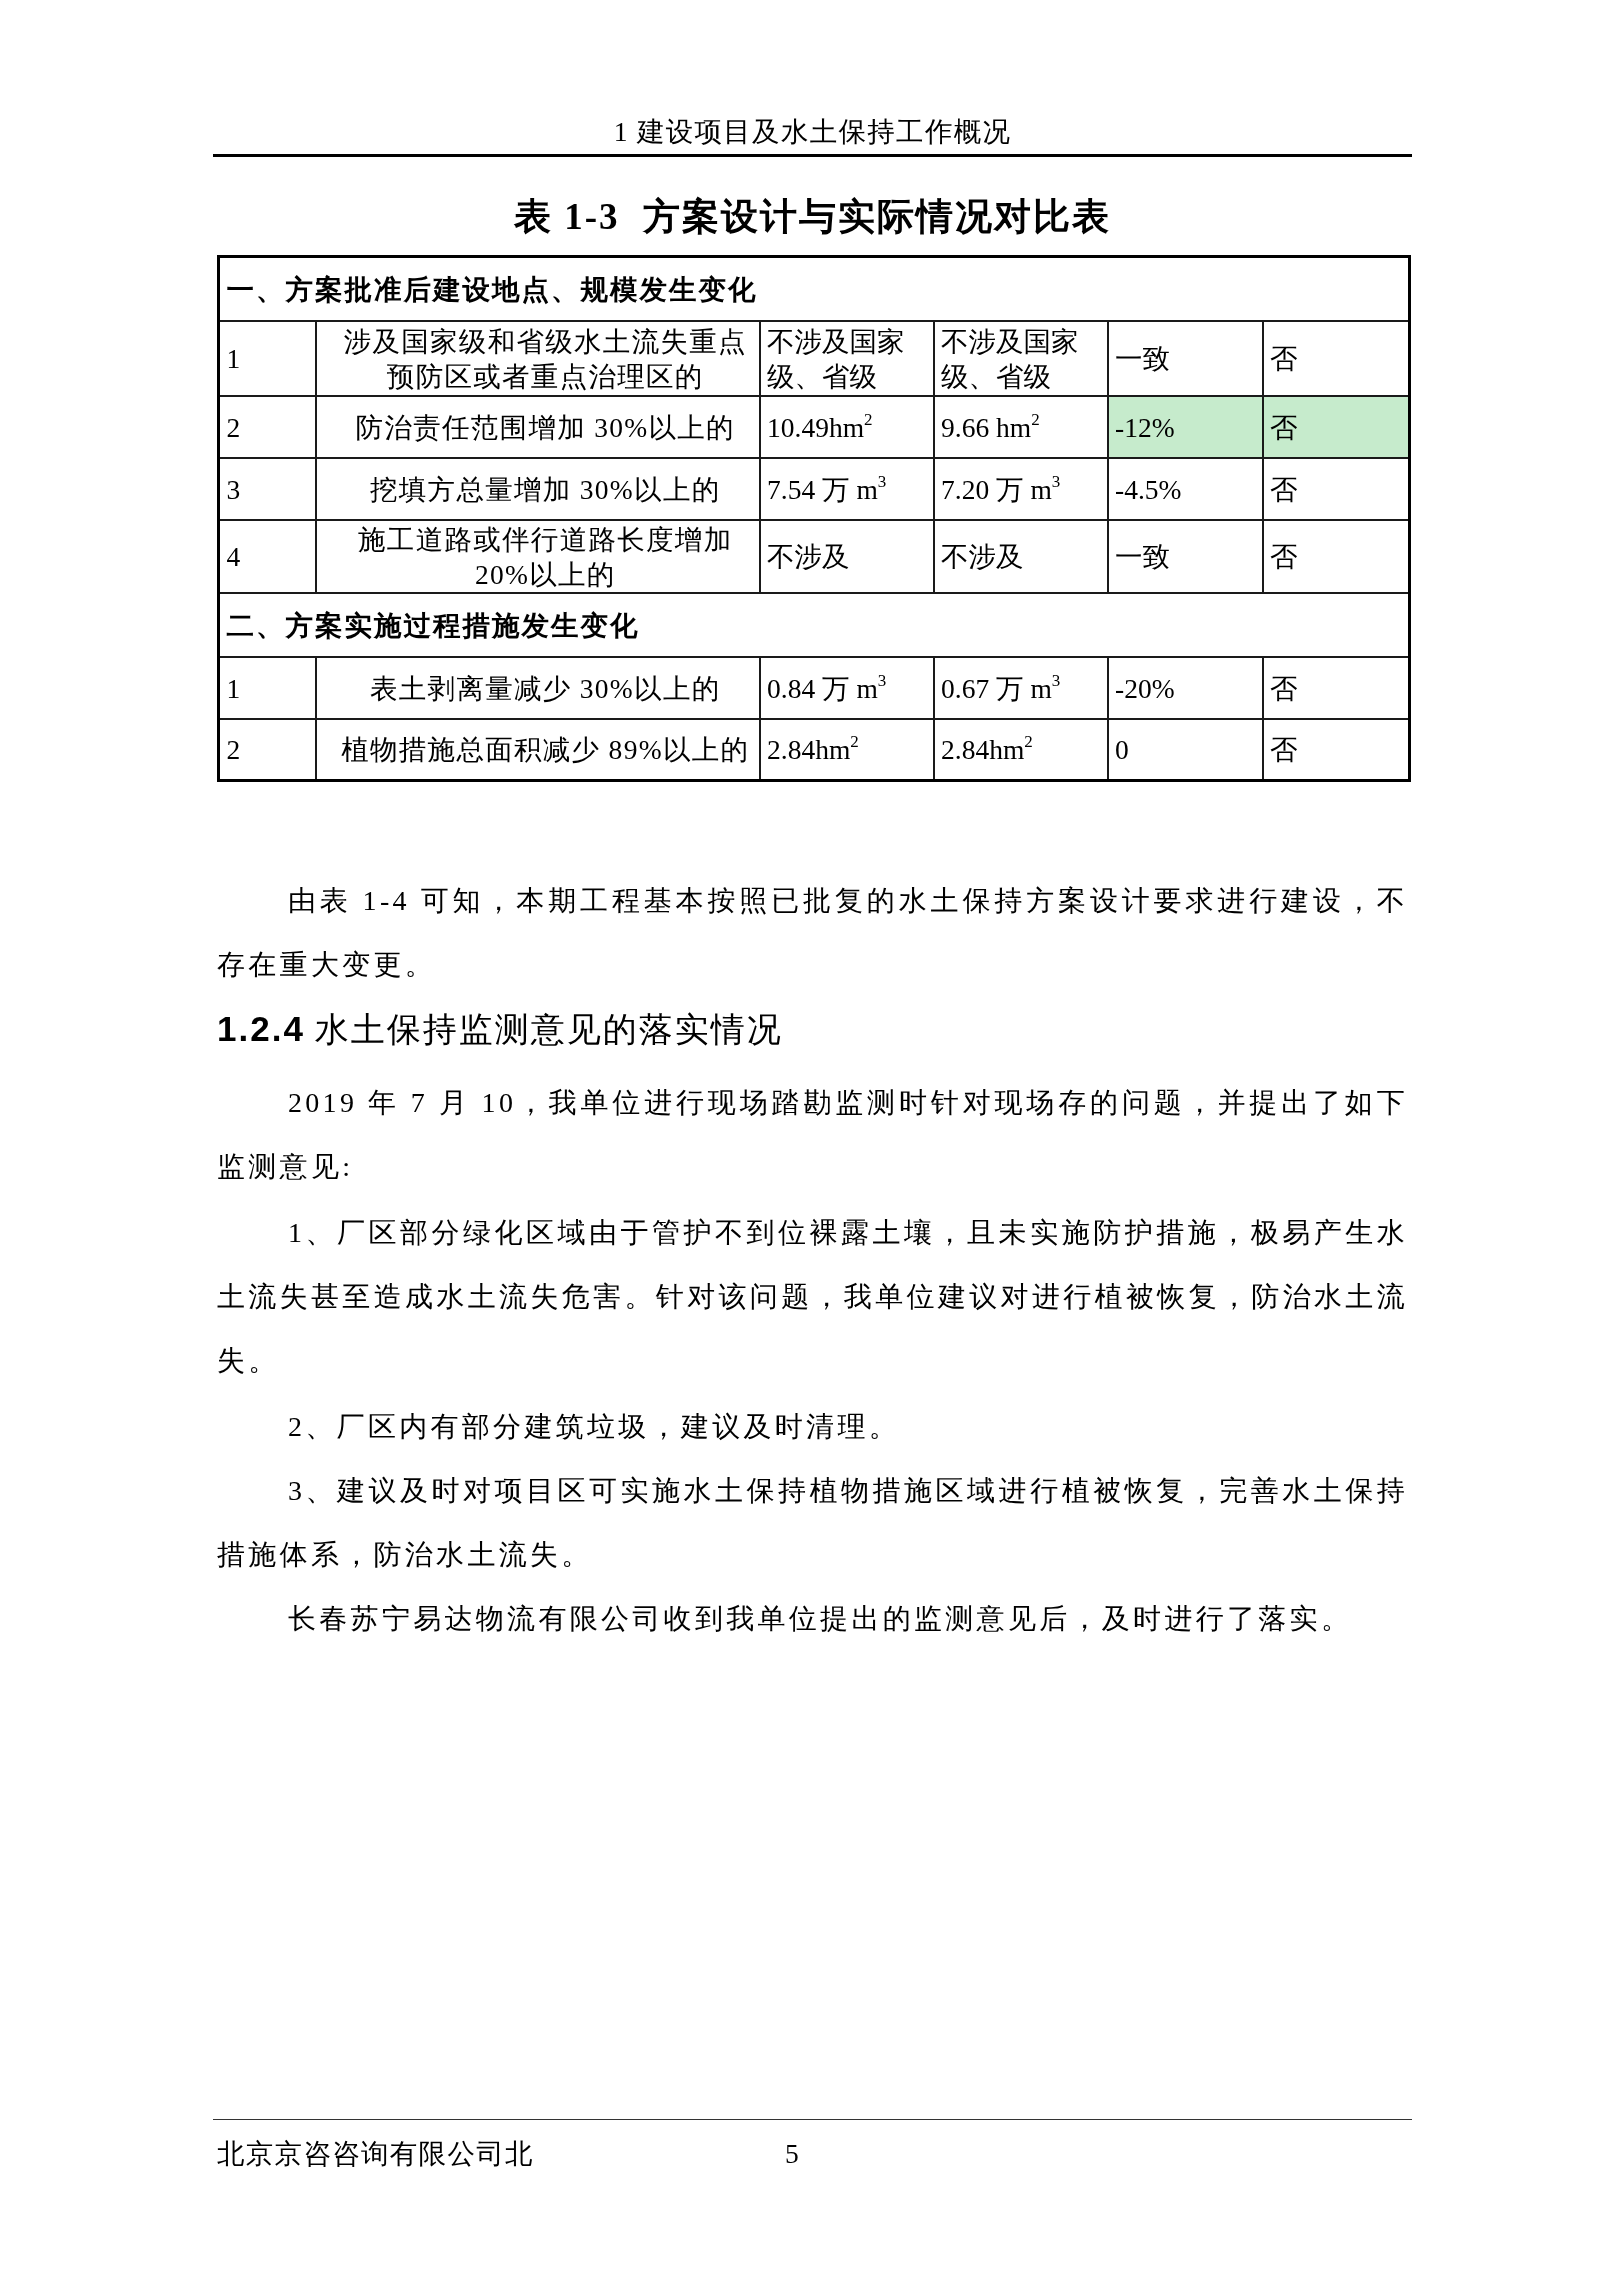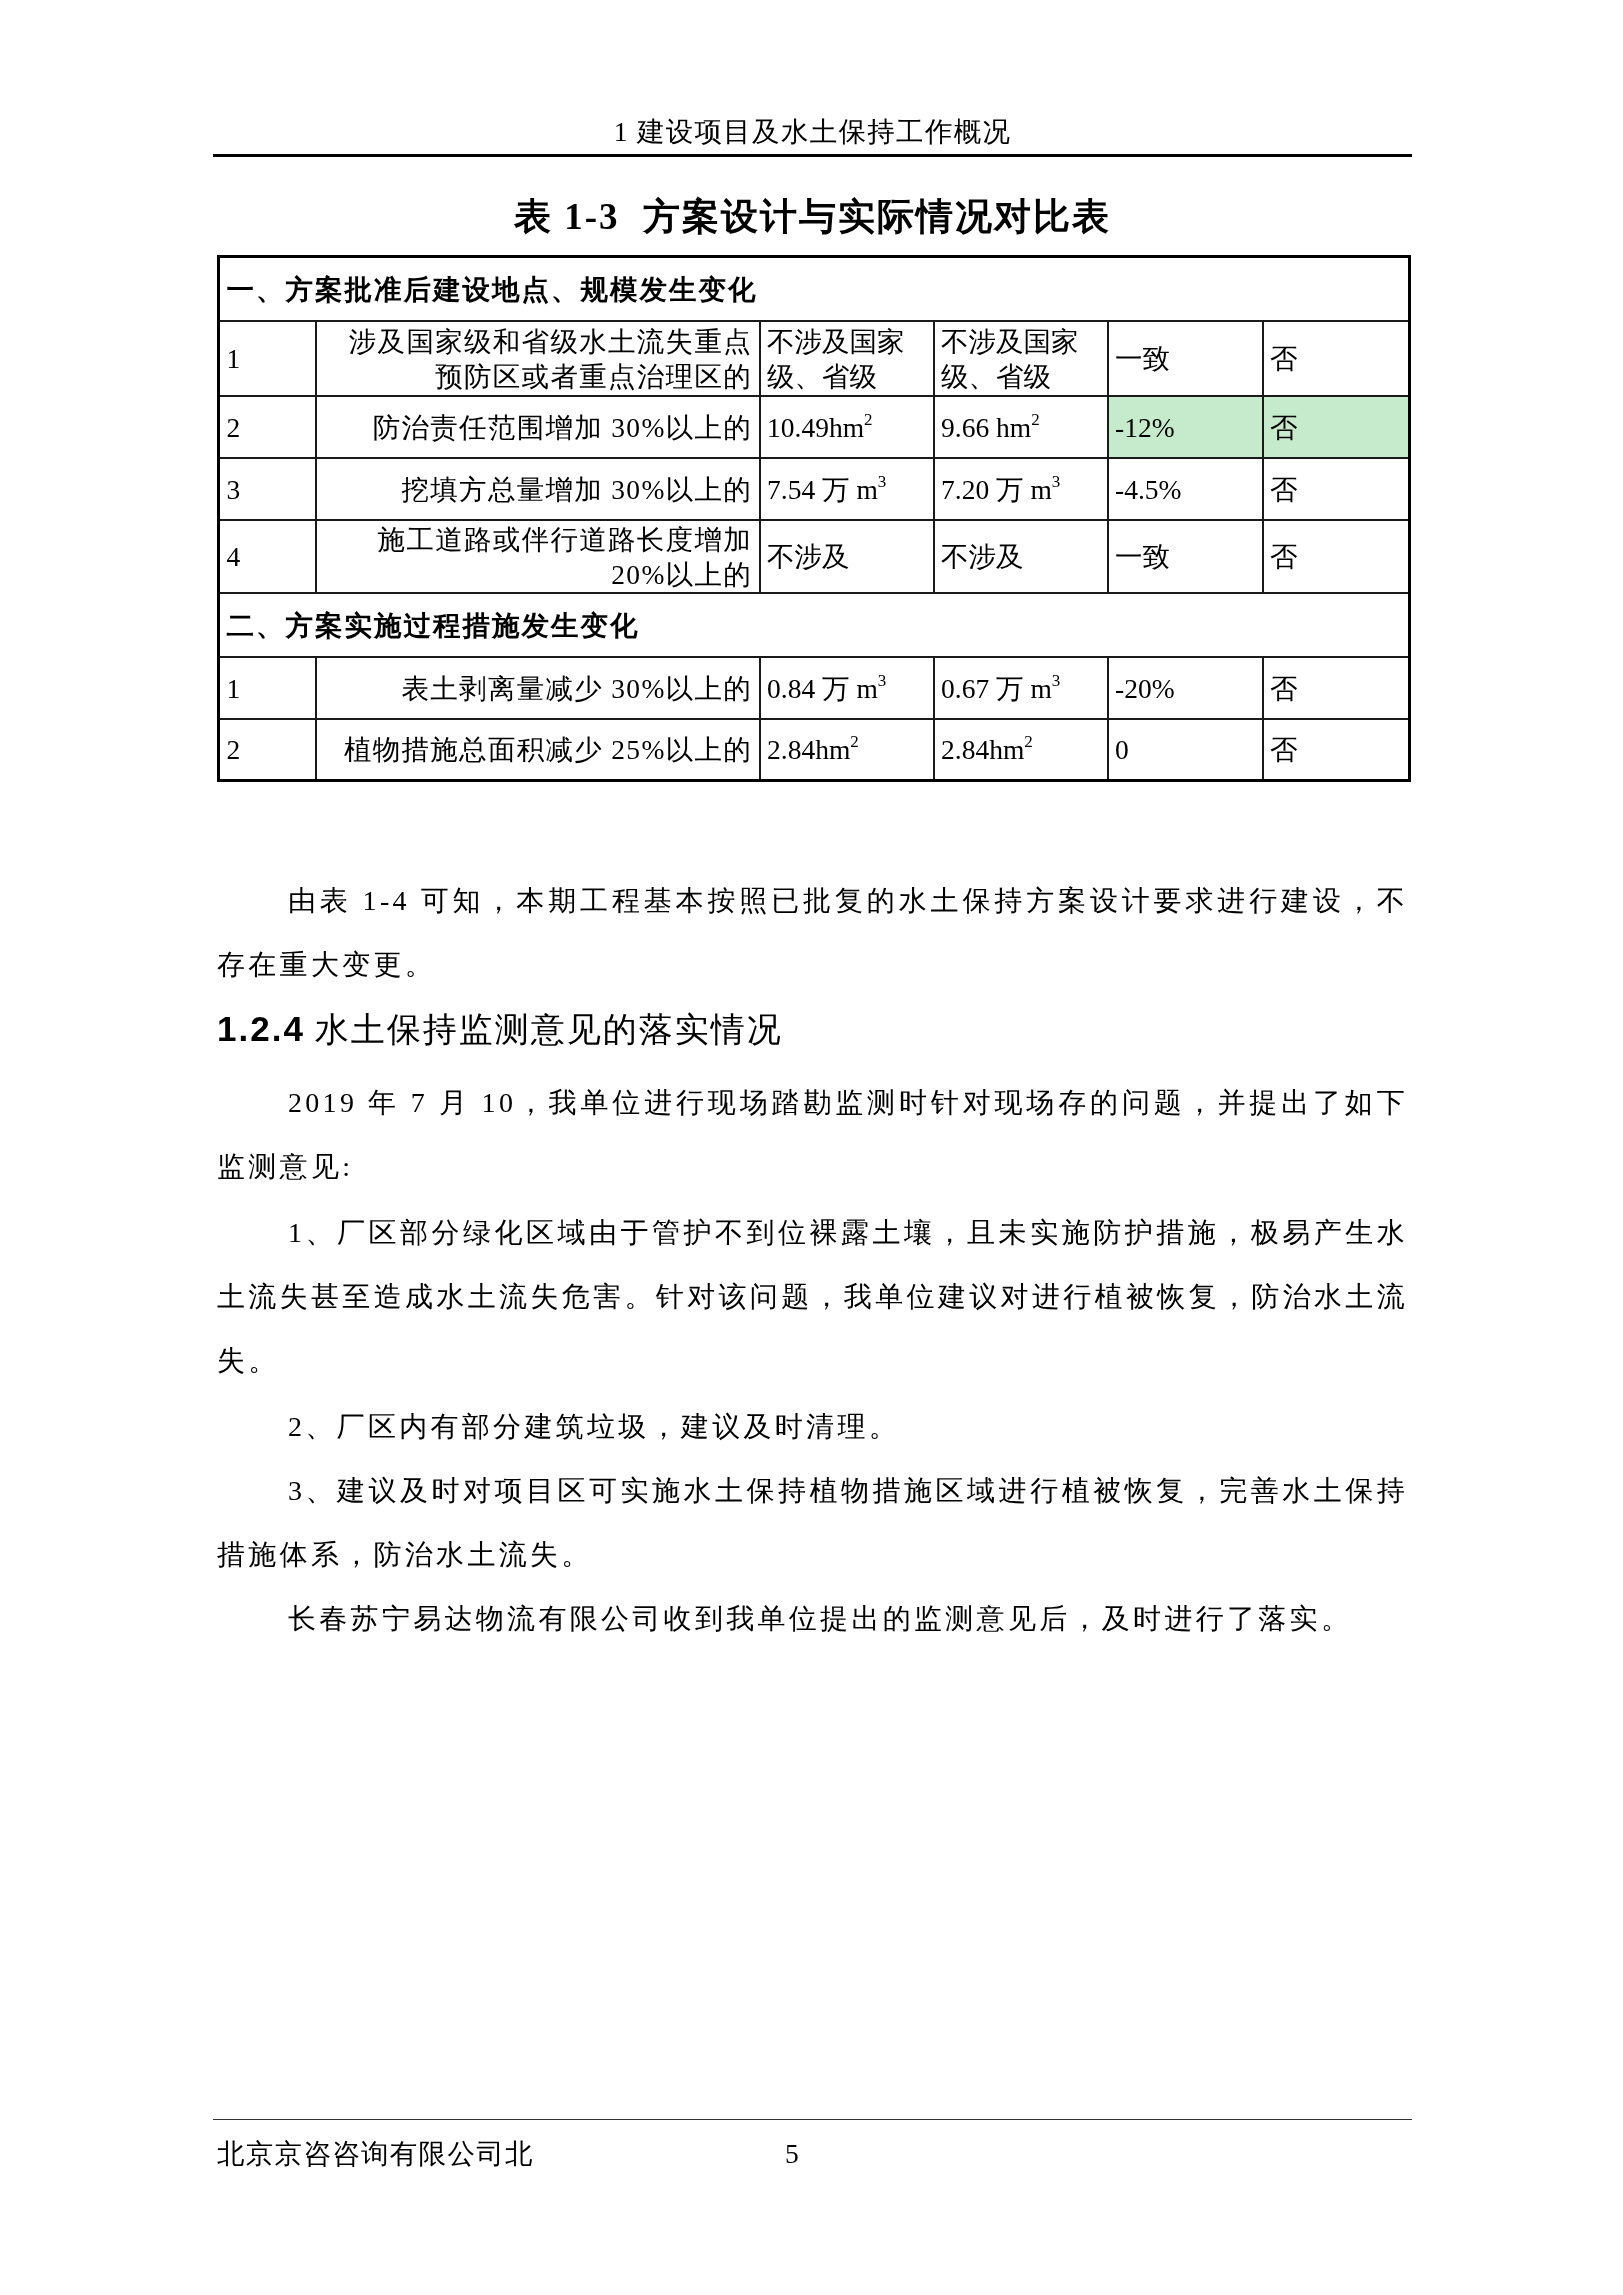--- a/index.html
+++ b/index.html
@@ -31,21 +31,21 @@
     font-weight: normal;
   }
   table.cmp tr.section td { height: 62px; font-weight: bold; letter-spacing: 2px; }
   table.cmp tr.colhead th { height: 60px; letter-spacing: 2px; }
   table.cmp tr.r1 td { height: 73px; }
   table.cmp tr.r2 td { height: 60px; }
   table.cmp tr.r3 td { height: 60px; }
   table.cmp tr.r4 td { height: 71px; }
   table.cmp tr.r5 td { height: 60px; }
   table.cmp tr.r6 td { height: 59px; }
-  table.cmp td.req { text-align: right; padding-left: 22px; letter-spacing: 1.3px; }
+  table.cmp td.req { text-align: center; padding-left: 22px; letter-spacing: 1.3px; }
   table.cmp td.hl { background: #c6ebcc; }
   table.cmp sup { font-size: 17px; line-height: 0; vertical-align: 11.8px; }
   .cell-lines span { display: block; }
 
   .para {
     position: absolute; left: 217px; width: 1191px;
     font-size: 28px; line-height: 64px; text-align: justify; letter-spacing: 3.3px;
   }
   .para.indent { text-indent: 71px; }
   .section-heading {
@@ -125,21 +125,21 @@
   <tr class="r5">
     <td>1</td>
     <td class="req">表土剥离量减少 30%以上的</td>
     <td><span>0.84 万 m</span><sup>3</sup></td>
     <td><span>0.67 万 m</span><sup>3</sup></td>
     <td>-20%</td>
     <td>否</td>
   </tr>
   <tr class="r6">
     <td>2</td>
-    <td class="req">植物措施总面积减少 25%以上的</td>
+    <td class="req">植物措施总面积减少 89%以上的</td>
     <td><span>2.84hm</span><sup>2</sup></td>
     <td><span>2.84hm</span><sup>2</sup></td>
     <td>0</td>
     <td>否</td>
   </tr>
 </tbody>
   </table>
 
 <p class="para indent" style="top:869px; margin:0;">由表 1-4 可知，本期工程基本按照已批复的水土保持方案设计要求进行建设，不存在重大变更。</p>
 

